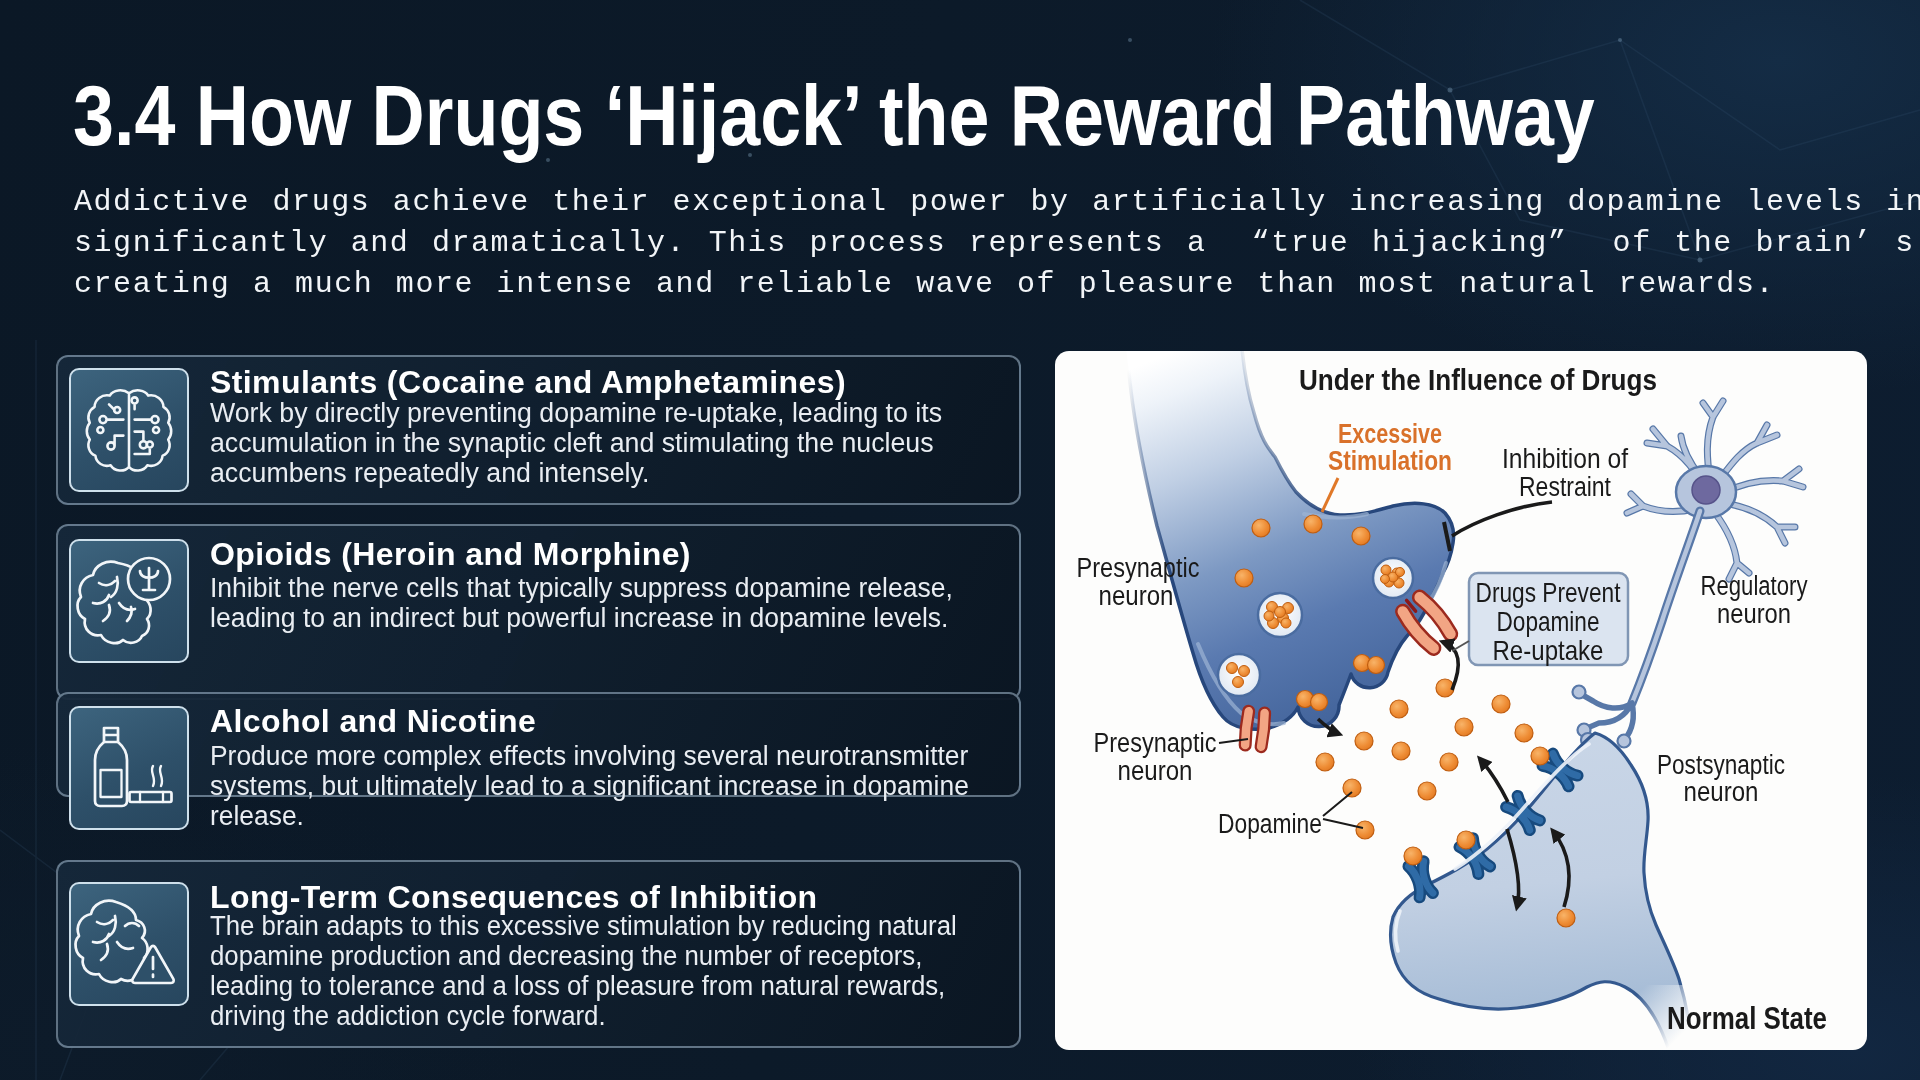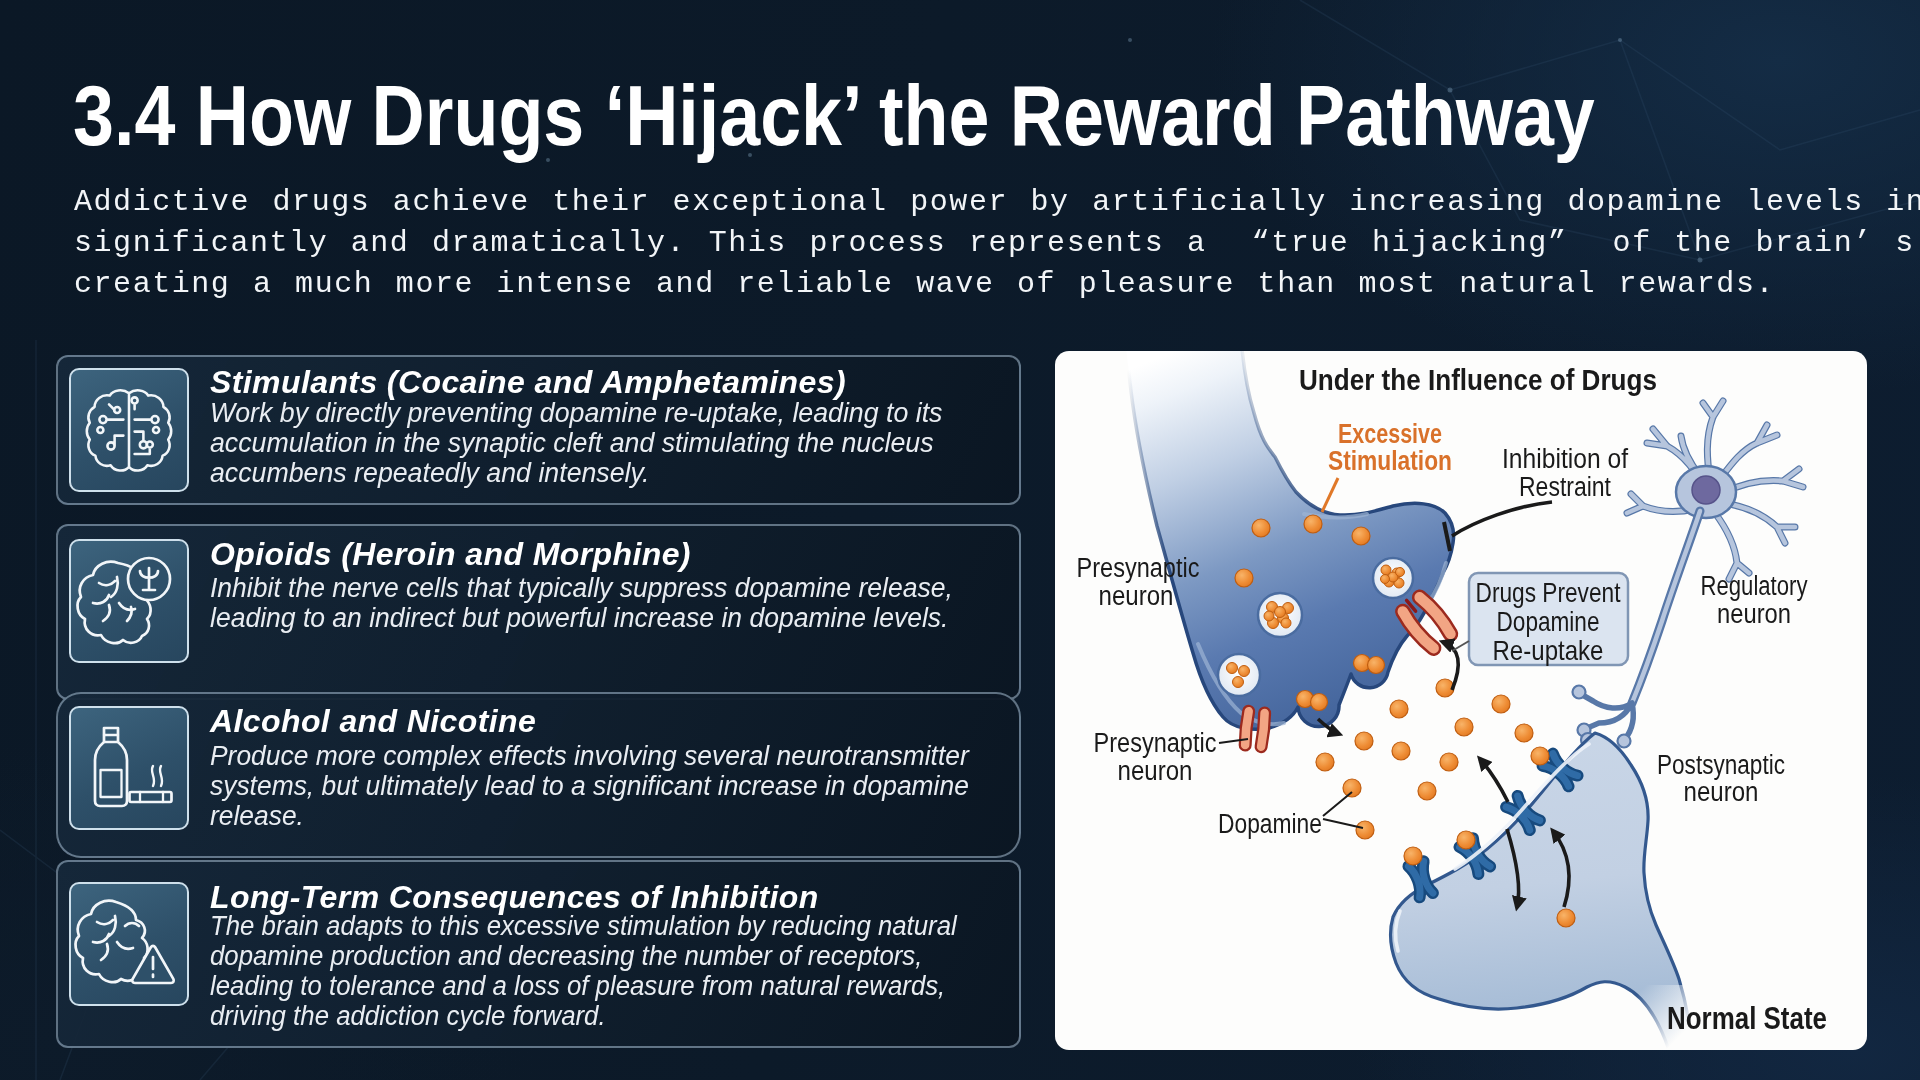--- a/index.html
+++ b/index.html
@@ -13,21 +13,21 @@
   .title{position:absolute;left:73px;top:73px;font-weight:bold;font-size:85px;line-height:85px;
     color:#ffffff;white-space:nowrap;transform:scaleX(0.866);transform-origin:left top;}
   .para{position:absolute;left:74px;top:182px;font-size:30px;line-height:41px;color:#f2f5f8;
     letter-spacing:1.55px;word-spacing:3px;white-space:nowrap;font-family:Liberation Mono, monospace;}
   .card{position:absolute;left:56px;width:965px;border-radius:12px;box-sizing:border-box;
     border:2px solid rgba(165,190,210,0.55);
     background:linear-gradient(115deg, rgba(22,40,58,0.95), rgba(11,22,35,0.96));}
   .ibox{position:absolute;left:11px;width:120px;height:124px;border-radius:10px;box-sizing:border-box;
     border:2px solid rgba(215,232,242,0.95);
     background:linear-gradient(155deg,#3d647e 0%,#2e5069 55%,#27465e 100%);}
-  .txt{position:absolute;left:152px;right:18px;font-style:italic;}
+  .txt{position:absolute;left:152px;right:18px;}
   .txt h3{margin:0;font-size:32px;line-height:34px;letter-spacing:0.4px;color:#ffffff;font-weight:bold;}
   .txt p{margin:2px 0 0 0;font-size:27px;line-height:30px;color:#e9edf2;
     transform:scaleX(0.97);transform-origin:left top;}
 </style>
 </head>
 <body>
 
 <svg width="1920" height="1080" style="position:absolute;left:0;top:0" viewBox="0 0 1920 1080">
   <g stroke="#3d5d7d" stroke-width="1.5" fill="none" opacity="0.18">
     <path d="M1300,0 L1450,90 L1620,40 L1780,150 L1920,110"></path>
@@ -86,21 +86,21 @@
         <path d="M78,27 L78,49 M69,30 C69,39 87,39 87,30 M72,49 L84,49"></path>
       </g>
     </svg>
   </div>
   <div class="txt" style="top:11px;">
     <h3>Opioids (Heroin and Morphine)</h3>
     <p style="margin-top:2px;transform:scaleX(0.982)">Inhibit the nerve cells that typically suppress dopamine release,<br>leading to an indirect but powerful increase in dopamine levels.</p>
   </div>
 </div>
 
-<div class="card" style="top:692px;height:166px;border-radius:25px;">
+<div class="card" style="top:692px;height:105px;">
   <div class="ibox" style="top:12px;">
     <svg width="116" height="120" viewBox="0 0 116 120">
       <g stroke="#f2f6f9" stroke-width="2.7" fill="none" stroke-linecap="round" stroke-linejoin="round">
         <path d="M33,20 L47,20 L47,34 C53,39 56,45 56,52 L56,93 C56,96 54,98 51,98 L29,98 C26,98 24,96 24,93 L24,52 C24,45 27,39 33,34 Z"></path>
         <path d="M33,27 L47,27 M33,34 L47,34" stroke-width="2.3"></path>
         <path d="M29.5,62 L50.5,62 L50.5,89 L29.5,89 Z" stroke-width="2.3"></path>
         <path d="M60,84 L99,84 C100,84 100.5,84.7 100.5,85.7 L100.5,92.3 C100.5,93.3 100,94 99,94 L60,94 C59,94 58.5,93.3 58.5,92.3 L58.5,85.7 C58.5,84.7 59,84 60,84 Z"></path>
         <path d="M69,84 L69,94 M92,84 L92,94" stroke-width="2.3"></path>
         <path d="M82,58 C78,64 86,70 82,78 M90,58 C86,64 94,70 90,78" stroke-width="2.4"></path>
       </g>

